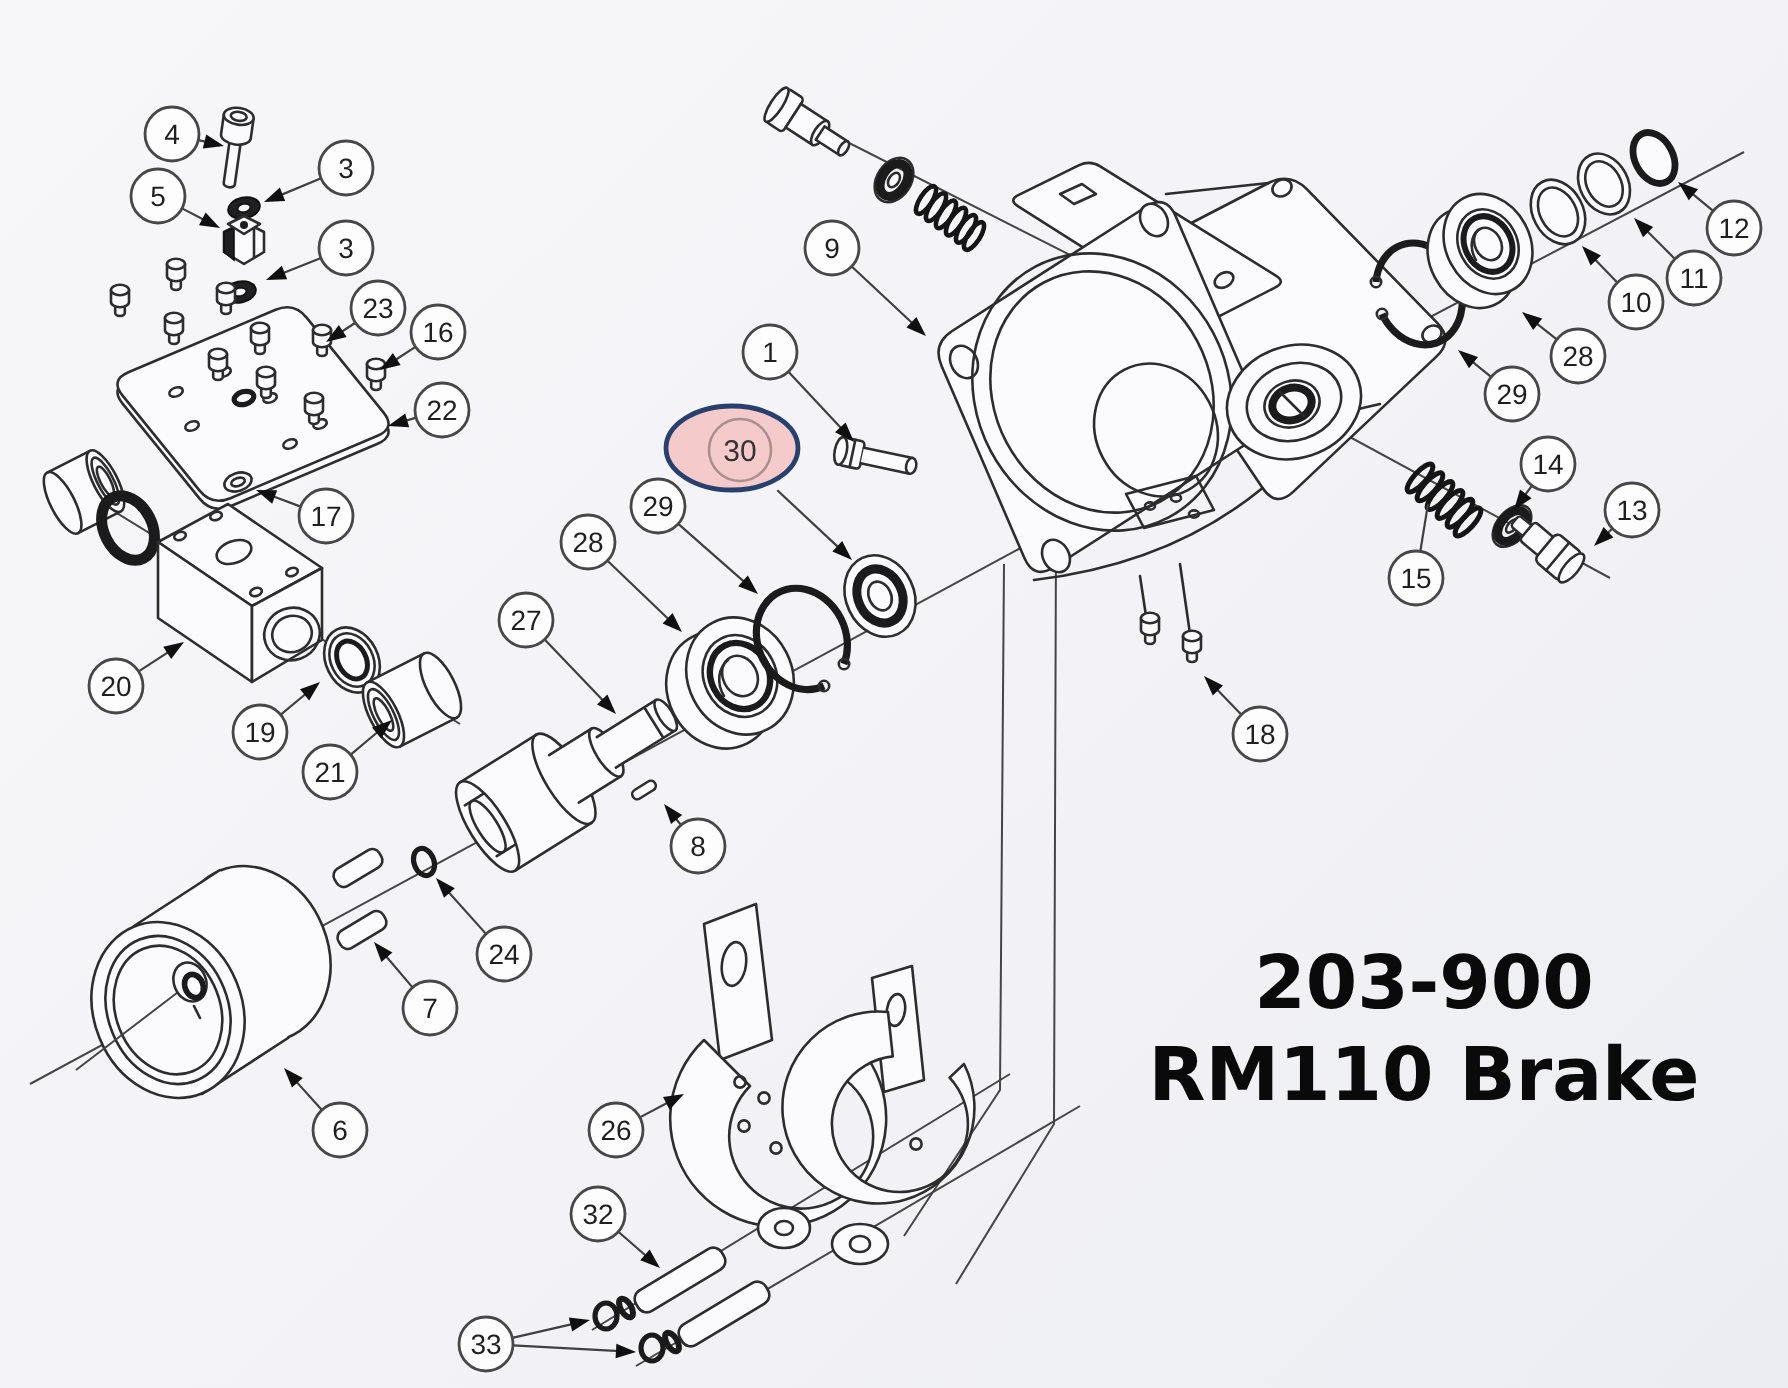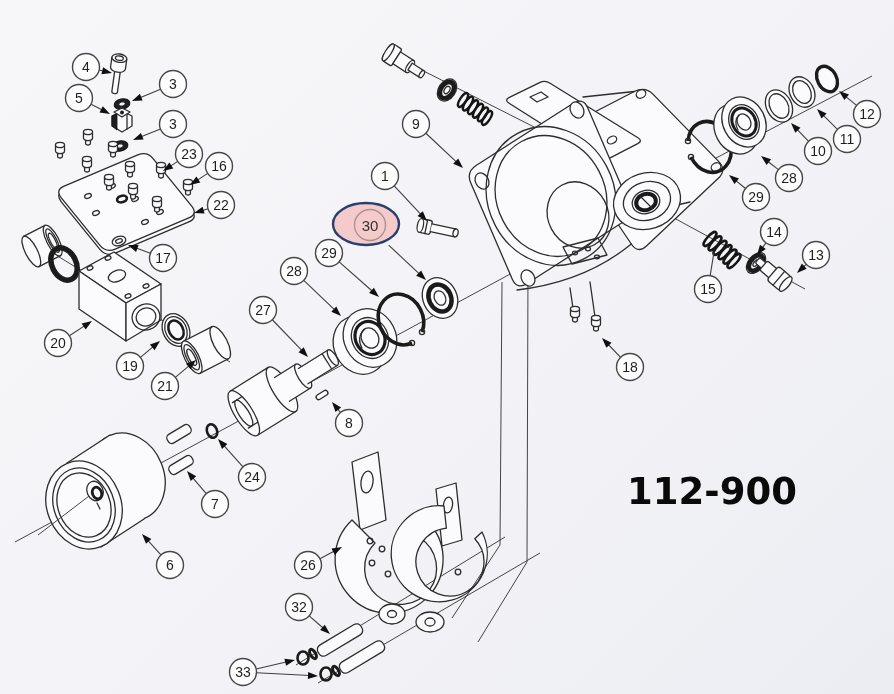--- a/index.html
+++ b/index.html
@@ -553,15 +553,16 @@
         <g>
           <line x1="856.5681955639093" y1="105.4310177846398" x2="845.1818100362019" y2="96.07791538688011" stroke="#3f3f3f" stroke-width="1.1"></line>
           <polygon points="839,91 849.0,94.6 844.4,100.1" fill="#101010"></polygon>
           <circle cx="867" cy="114" r="13.5" fill="#fdfdfe" stroke="#474747" stroke-width="1.4"></circle>
           <text x="867" y="119" text-anchor="middle" font-size="14" fill="#1f1f1f">12</text>
         </g>
       </g>
 </svg>
 
 <div class="title">
-  <div>112-900</div>
+  <div>203-900</div>
+  <div>RM110 Brake</div>
 </div>
 </div>
 
 </body></html>

